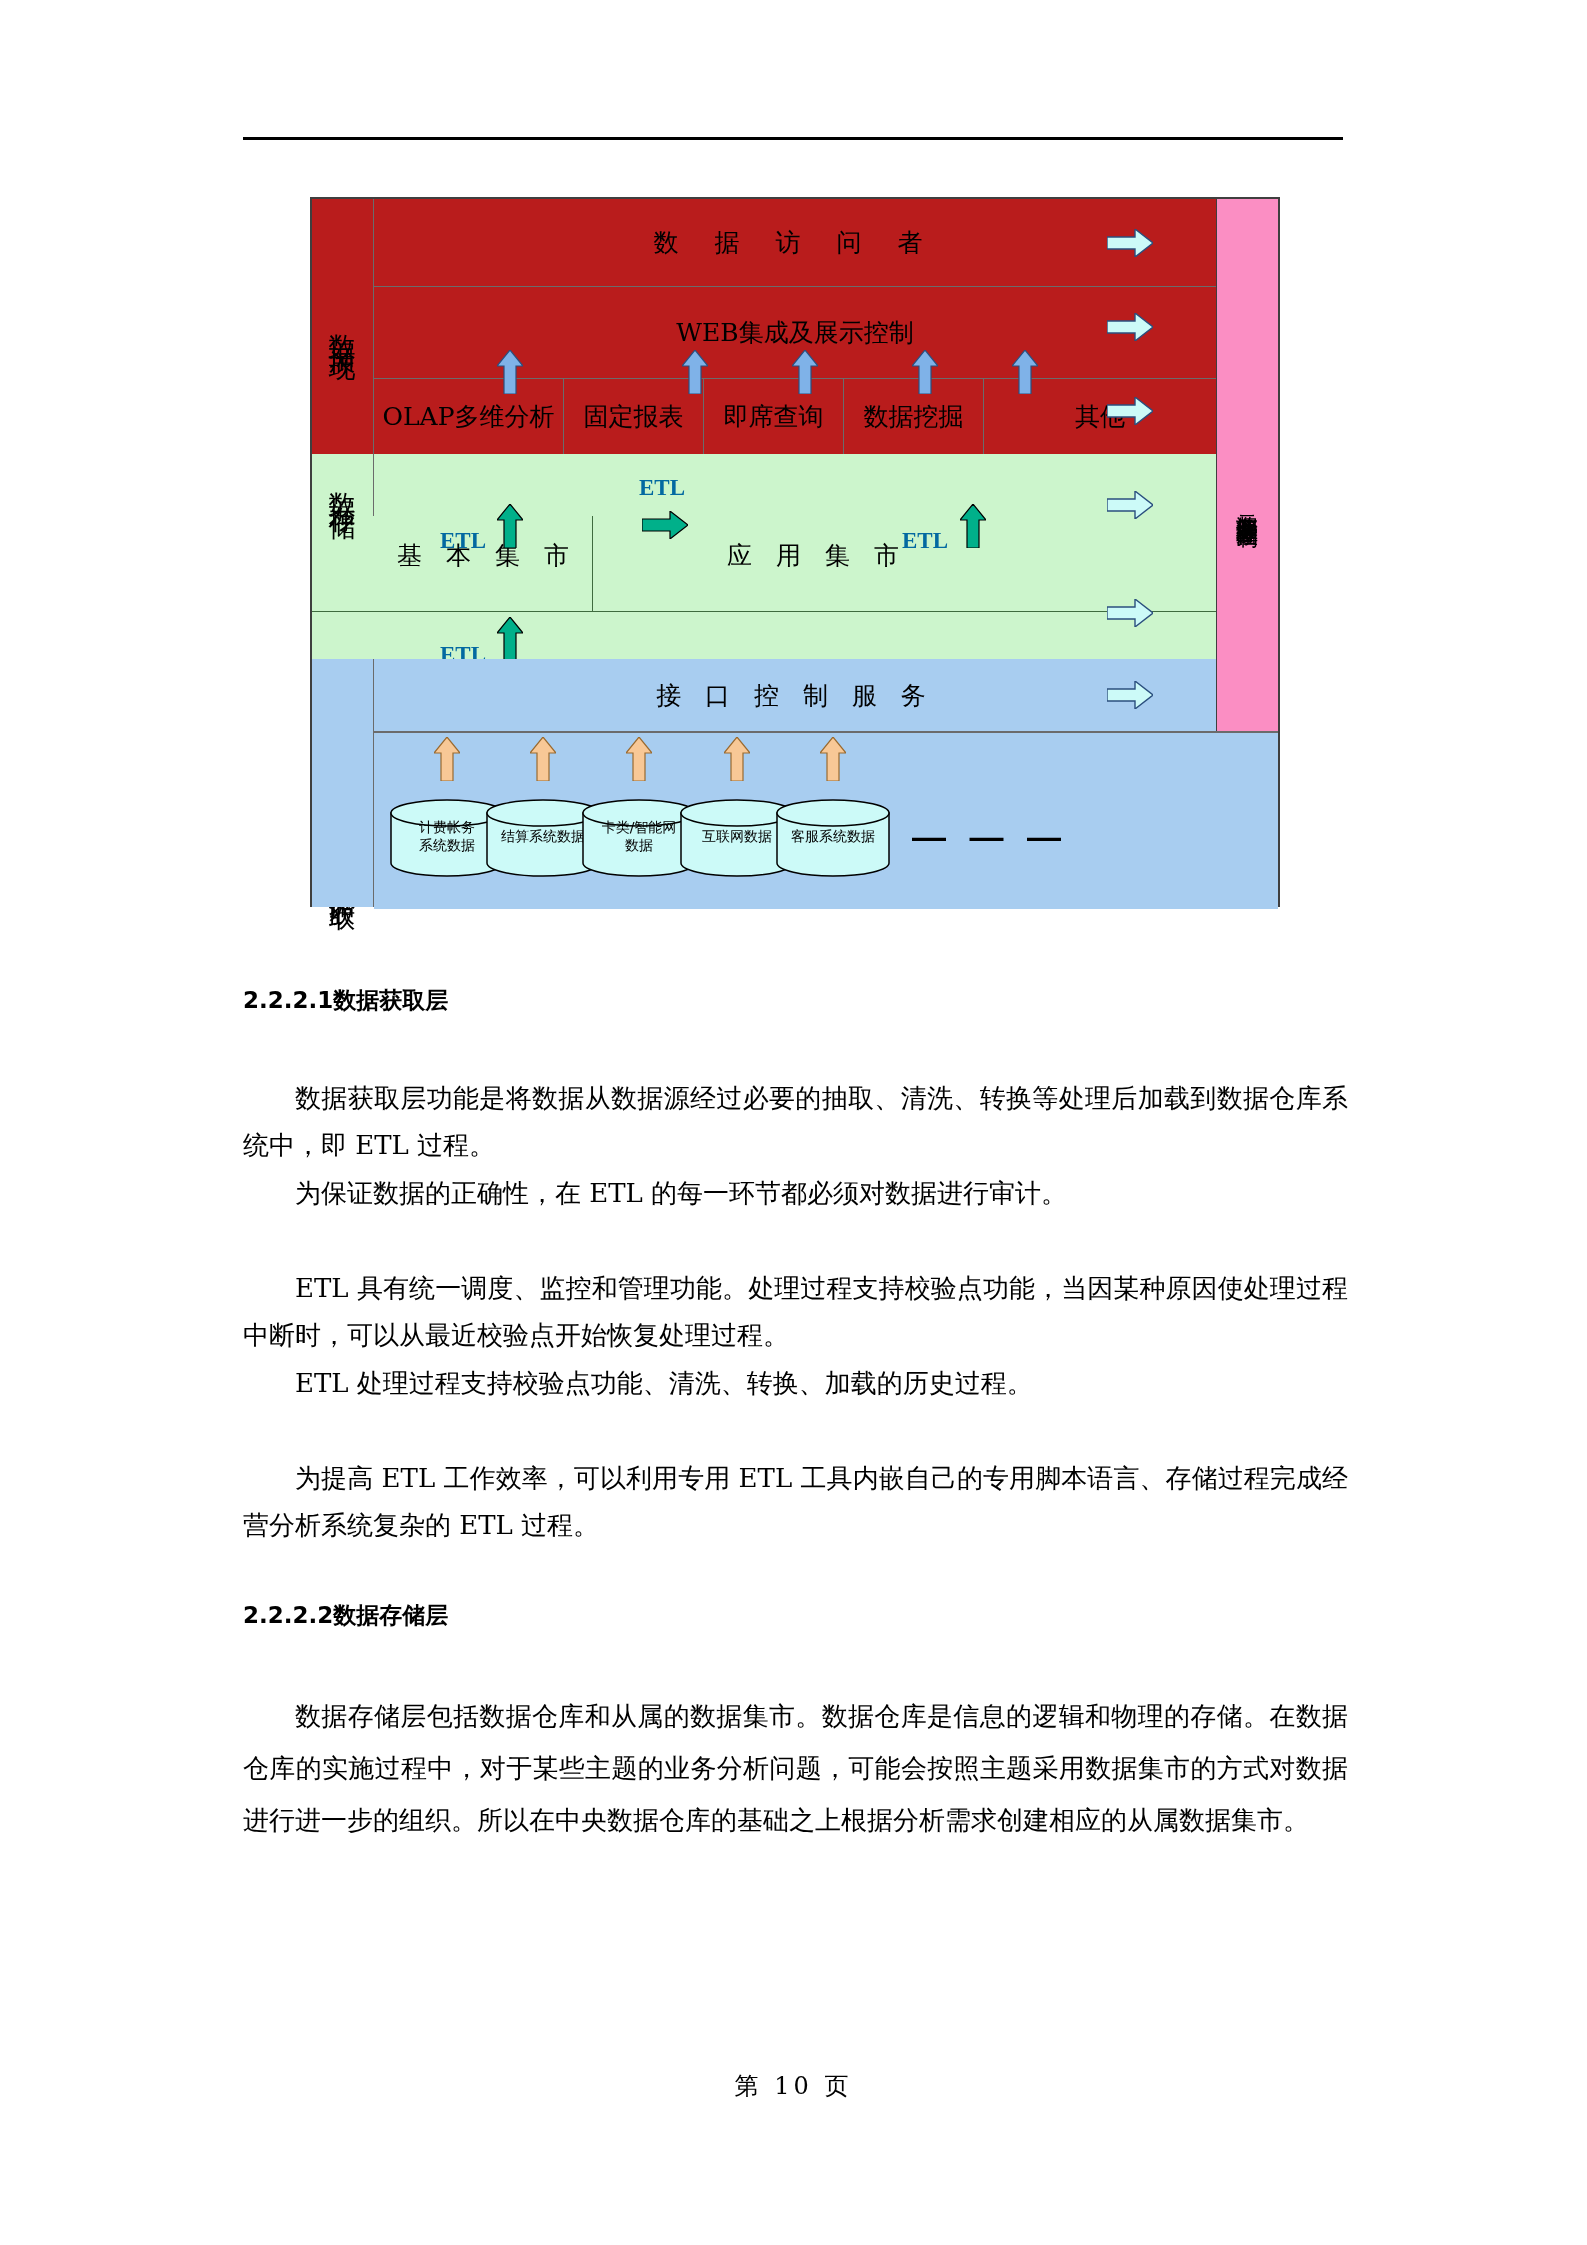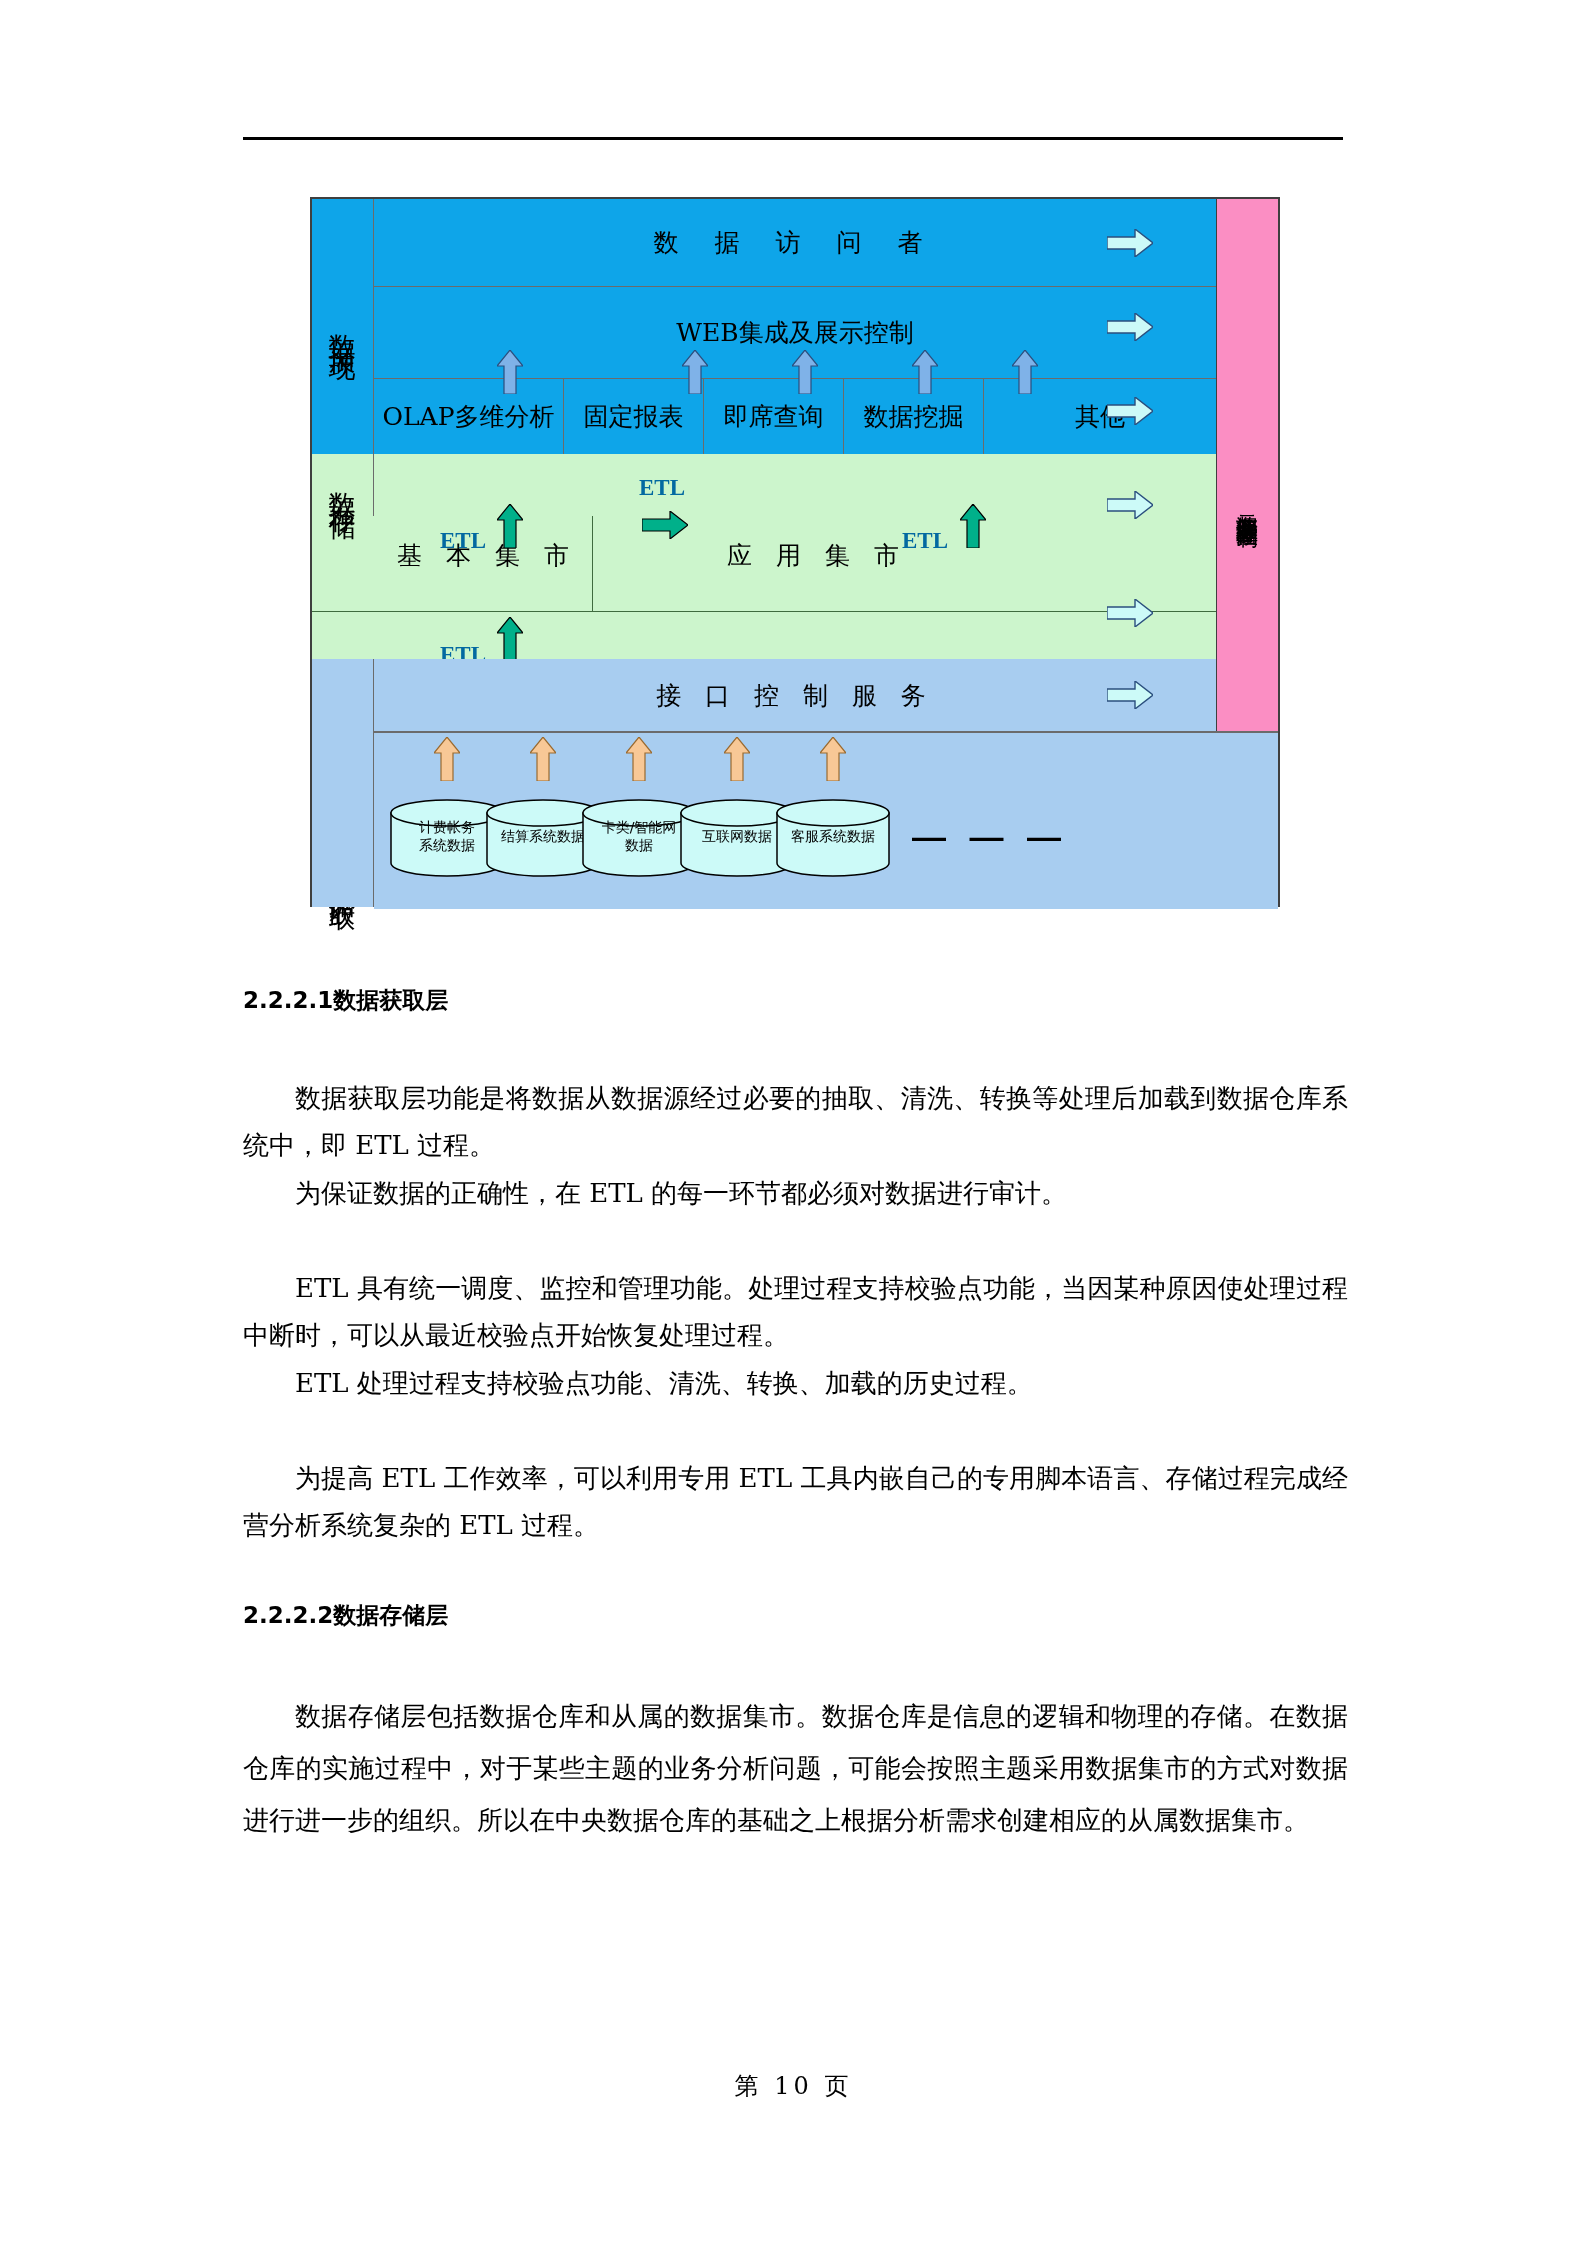--- a/index.html
+++ b/index.html
@@ -35,21 +35,21 @@
     font-family:"DejaVu Serif","Liberation Serif",serif;
     color:#000;
   }
   .cell{
     position:relative;box-sizing:border-box;
     display:flex;align-items:center;justify-content:center;
     font-size:25px;color:#000;
   }
 
   
-  .band-present{background:#0ea5e9;}
+  .band-present{background:#b91c1c;}
   .band-store{background:#ccf5cc;flex-direction:column;}
   .band-acquire{background:#a8cdf0;}
 
   
   .metacol{
     position:absolute;top:0;right:0;width:62px;
     background:#fb8ec3;border-left:1px solid #3f3f3f;
     display:flex;align-items:center;justify-content:center;
     box-sizing:border-box;
   }

